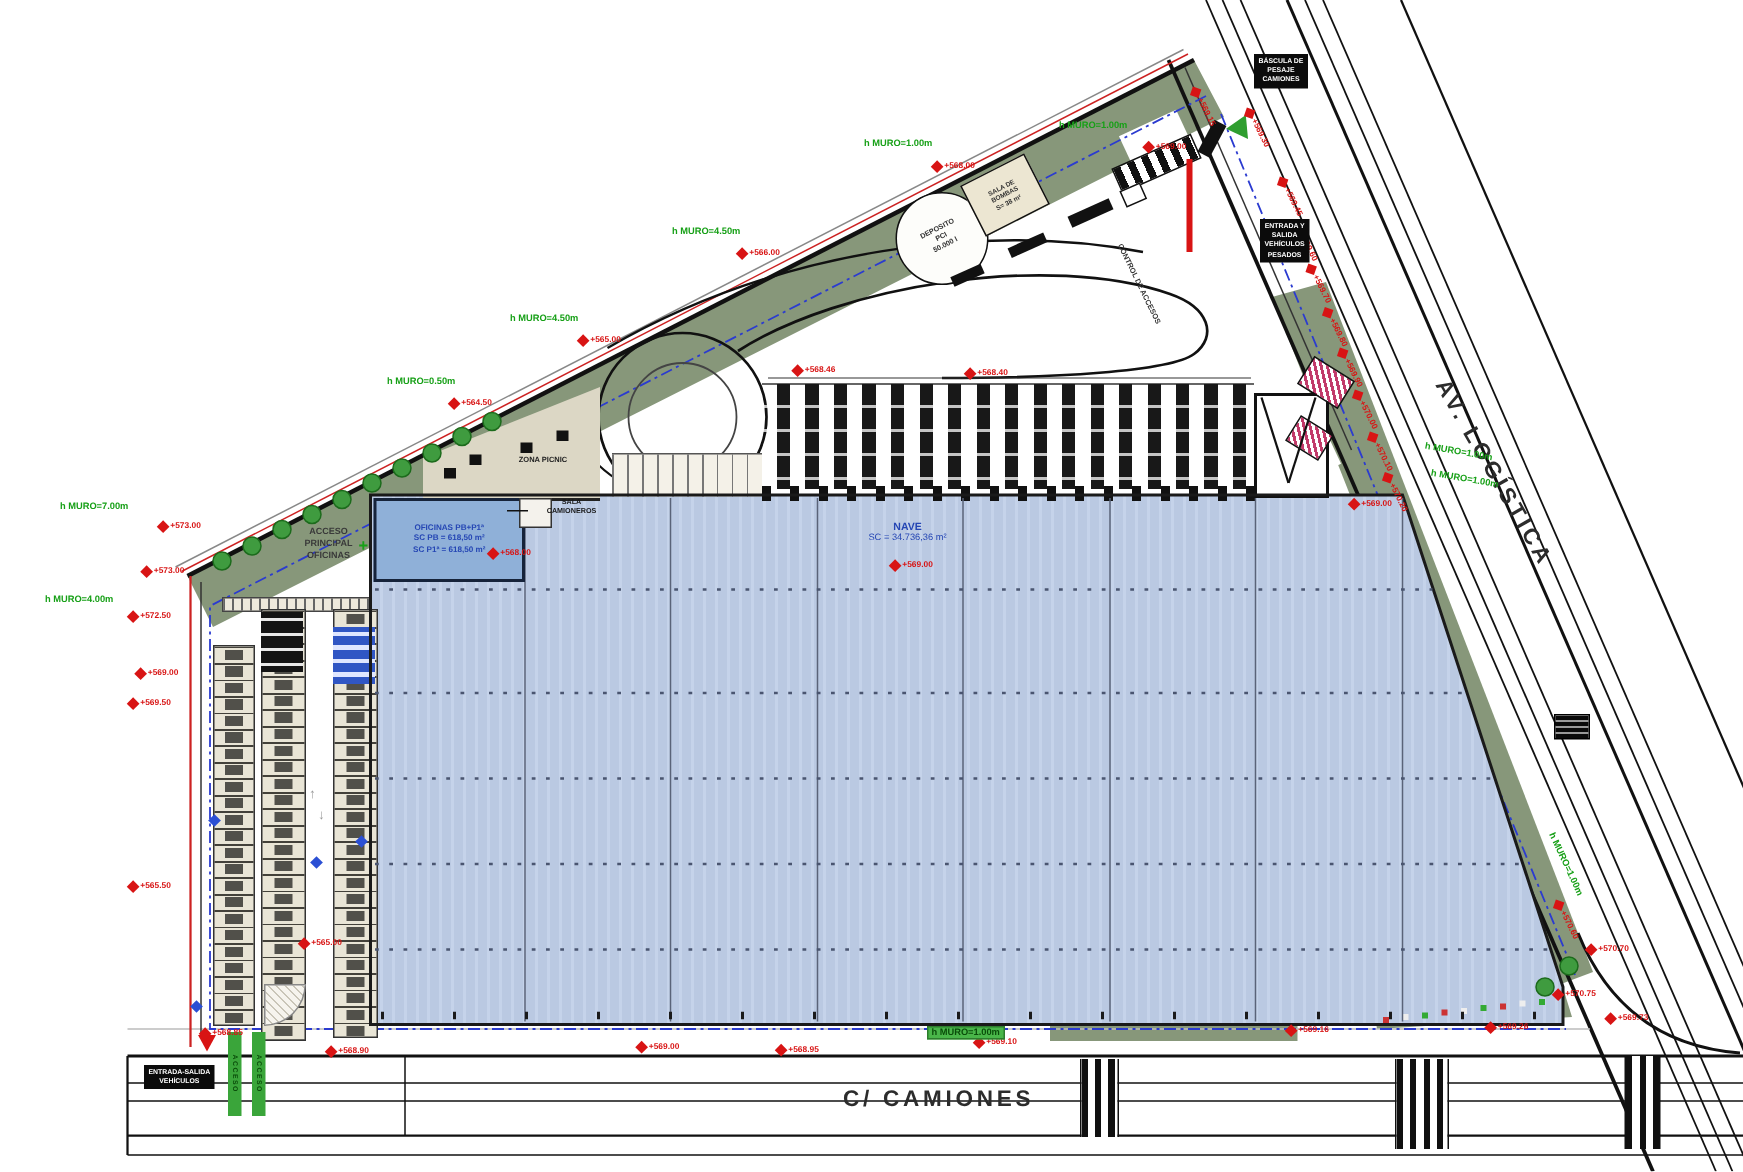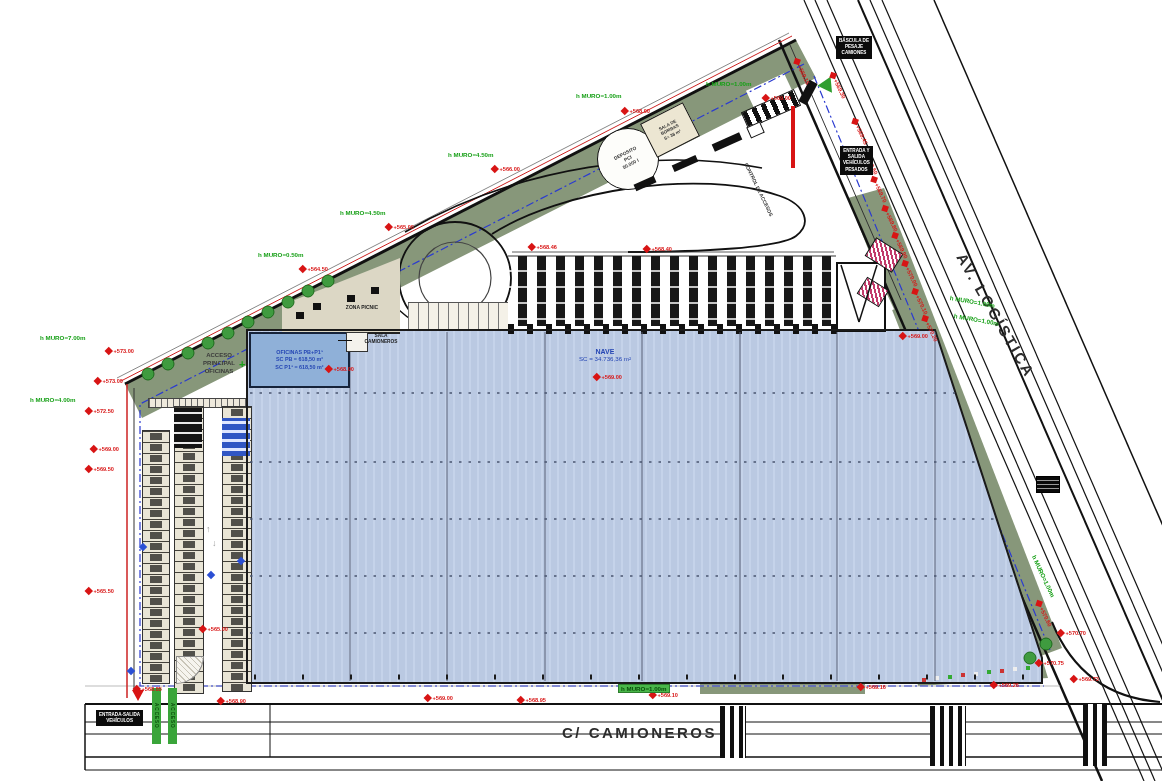--- a/index.html
+++ b/index.html
@@ -268,21 +268,21 @@
   <div class="abs red-tri"></div>
   <div class="abs gbar" style="left:152px;top:688px;">
     <span>ACCESO</span>
   </div>
   <div class="abs gbar" style="left:168px;top:688px;">
     <span>ACCESO</span>
   </div>
   <div class="abs green-cross">+</div>
 
   <div class="abs street-name avenue-name">AV. LOGÍSTICA</div>
-  <div class="abs street-name navarreta-name">C/ CAMIONEROS</div>
+  <div class="abs street-name navarreta-name">C/ CAMIONES</div>
 
 <div class="emk" style="left: 622px; top: 108px;">
       <i></i>
       <b>+568.00</b>
     </div>
     <div class="emk" style="left: 492px; top: 166px;">
       <i></i>
       <b>+566.00</b>
     </div>
     <div class="emk" style="left: 386px; top: 224px;">

